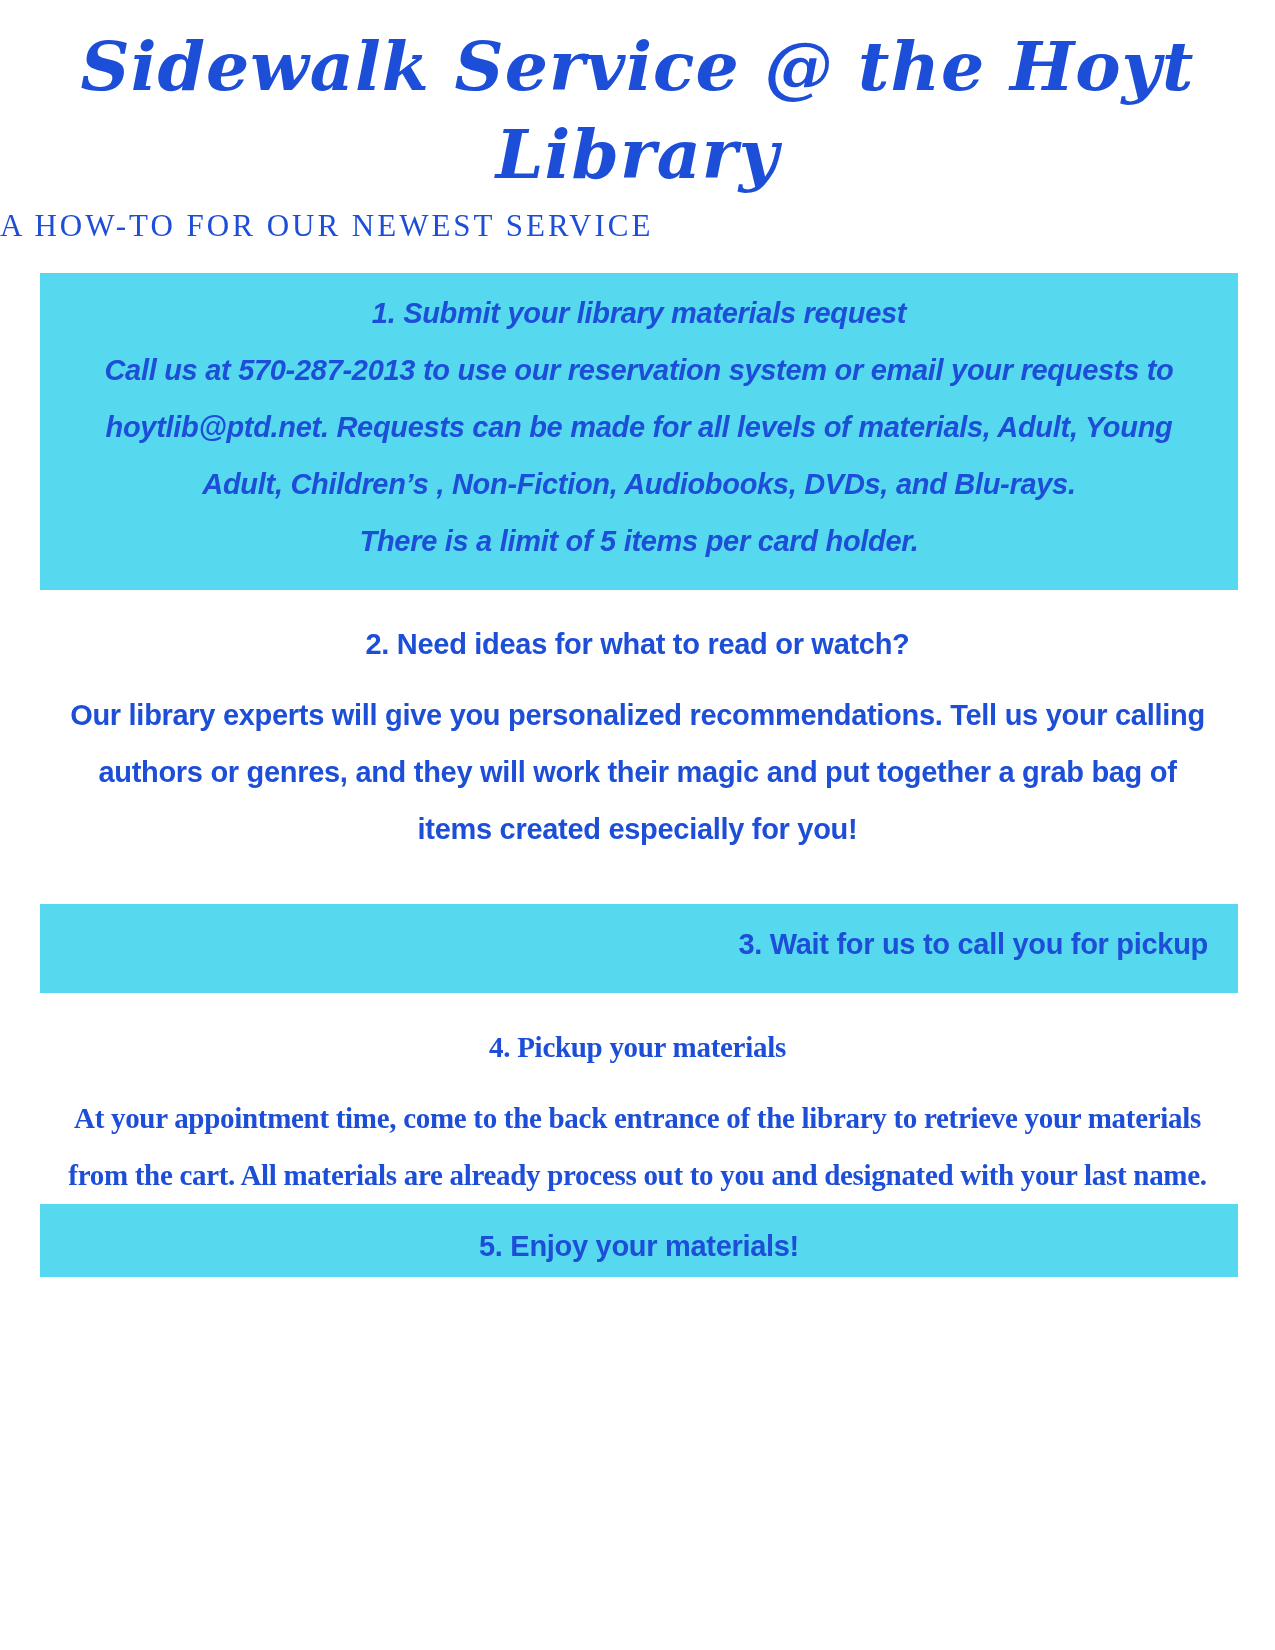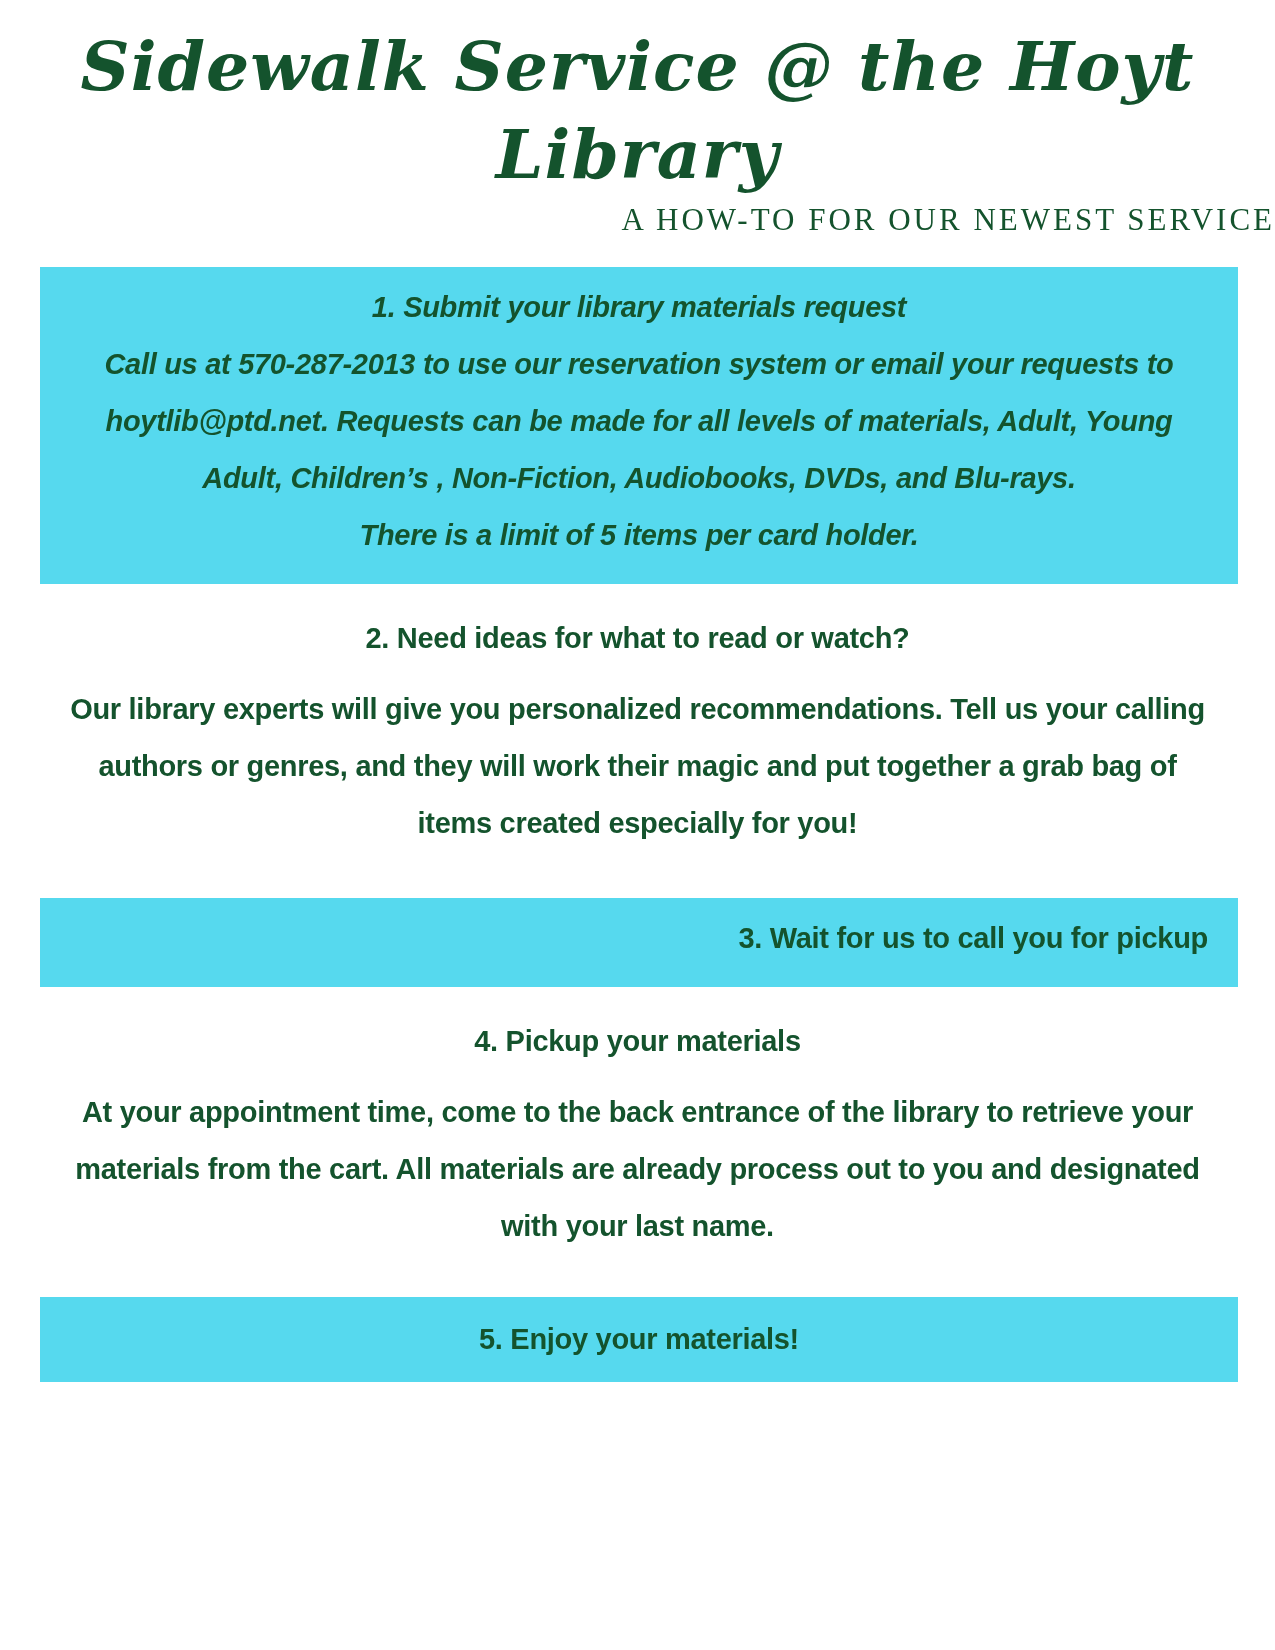--- a/index.html
+++ b/index.html
@@ -7,35 +7,35 @@
     padding: 0;
     background: #ffffff;
   }
   .page {
     position: relative;
     width: 1275px;
     height: 1650px;
     background: #ffffff;
     overflow: hidden;
     font-family: "Liberation Sans", sans-serif;
-    color: #14532d;
+    color: #1d4ed8;
   }
   .title {
     margin: 22px 0 0 0;
     text-align: center;
     font-family: cursive, "DejaVu Serif", serif;
     font-style: italic;
     font-weight: 700;
     font-size: 68px;
     line-height: 1.3;
     letter-spacing: 1px;
   }
   .subtitle {
-    margin-top: 4px;
-    text-align: right;
+    margin-top: 10px;
+    text-align: left;
     font-family: "Liberation Serif", serif;
     font-size: 31px;
     letter-spacing: 3px;
     line-height: 1.1;
   }
   .step {
     text-align: center;
     font-weight: 700;
     font-size: 29px;
     line-height: 57px;
@@ -51,22 +51,22 @@
   }
   .plain {
     padding: 0 62px;
   }
   .plain .step-heading {
     margin-bottom: 14px;
   }
   .step-1 { margin-top: 30px; font-style: italic; }
   .step-2 { margin-top: 26px; }
   .step-3 { margin-top: 46px; text-align: right; }
-  .step-4 { margin-top: 26px; }
-  .step-5 { margin-top: 42px; padding-top: 14px; padding-bottom: 14px; }
+  .step-4 { margin-top: 26px; font-family: Liberation Serif, serif; }
+  .step-5 { padding-top: 14px; padding-bottom: 2px; }
 </style>
 </head>
 <body>
 
 <div class="page">
 
   <h1 class="title">Sidewalk Service @ the Hoyt Library</h1>
 
   <div class="subtitle">A HOW-TO FOR OUR NEWEST SERVICE</div>
 

